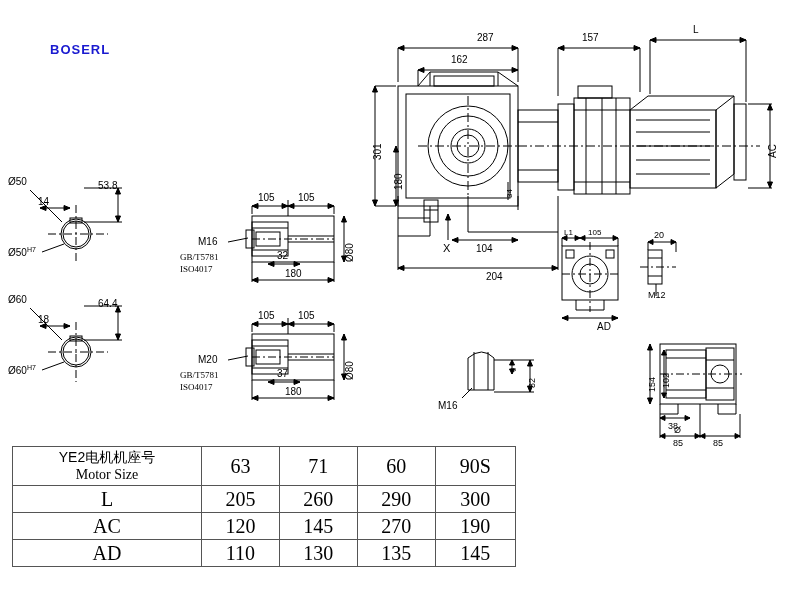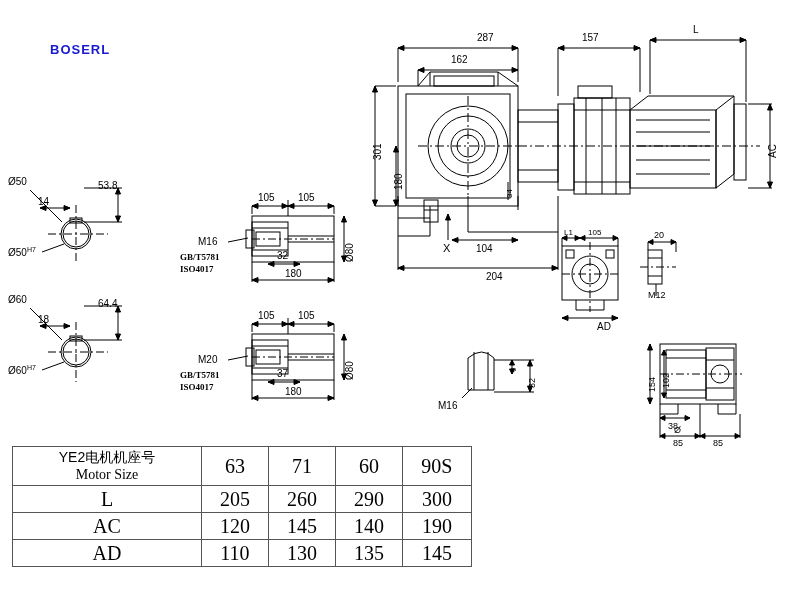--- a/index.html
+++ b/index.html
@@ -41,42 +41,41 @@
   }
   .lbl {
     position: absolute;
     font-size: 10px;
     font-family: "Liberation Sans", sans-serif;
     white-space: nowrap;
     color: #000;
   }
   .lbl.mono {
     font-family: "Liberation Serif", serif;
-    font-weight: bold;
   }
   .lbl.s9 { font-size: 9px; }
   .lbl.s8 { font-size: 8px; }
   .lbl.s11 { font-size: 11px; }
   .sup { font-size: 7px; vertical-align: super; }
   .vert {
     transform: rotate(-90deg);
     transform-origin: left top;
   }
   svg.draw {
     position: absolute;
     left: 0; top: 0;
     width: 800px; height: 613px;
   }
   
   .spec-table {
     position: absolute;
     left: 12px;
     top: 446px;
     border-collapse: collapse;
-    width: 460px;
+    width: 504px;
     font-family: "Liberation Serif", serif;
   }
   .spec-table td {
     border: 1px solid #555;
     text-align: center;
     font-size: 20px;
     height: 26px;
     padding: 0 2px;
   }
   .spec-table td.head-cell {
@@ -476,21 +475,21 @@
         <td class="rowlabel">L</td>
         <td>205</td>
         <td>260</td>
         <td>290</td>
         <td>300</td>
       </tr>
       <tr>
         <td class="rowlabel">AC</td>
         <td>120</td>
         <td>145</td>
-        <td>140</td>
+        <td>270</td>
         <td>190</td>
       </tr>
       <tr>
         <td class="rowlabel">AD</td>
         <td>110</td>
         <td>130</td>
         <td>135</td>
         <td>145</td>
       </tr>
     </tbody>

